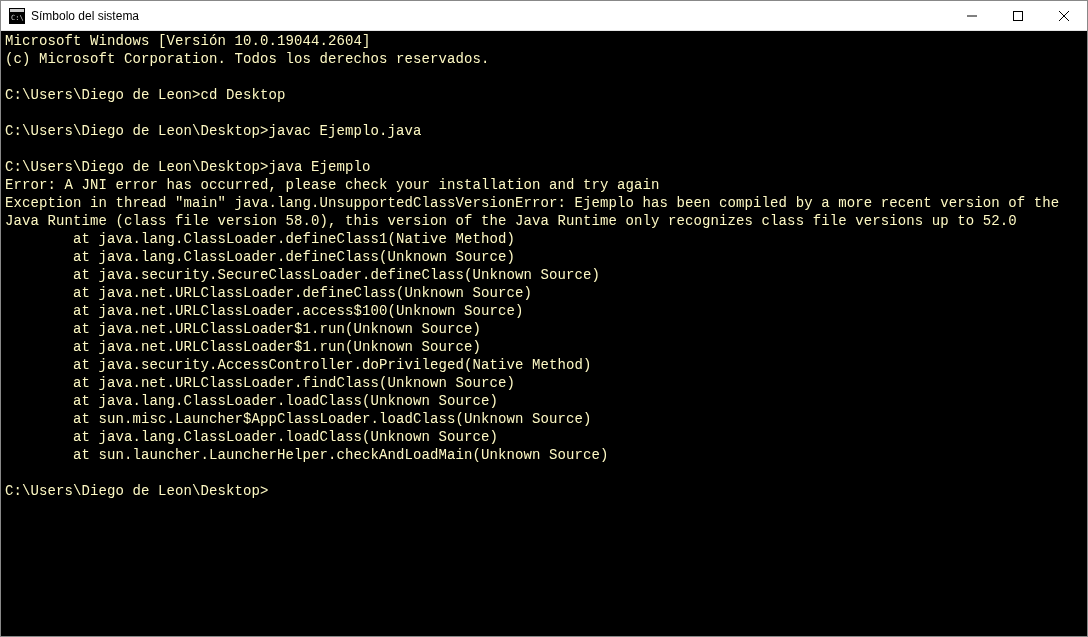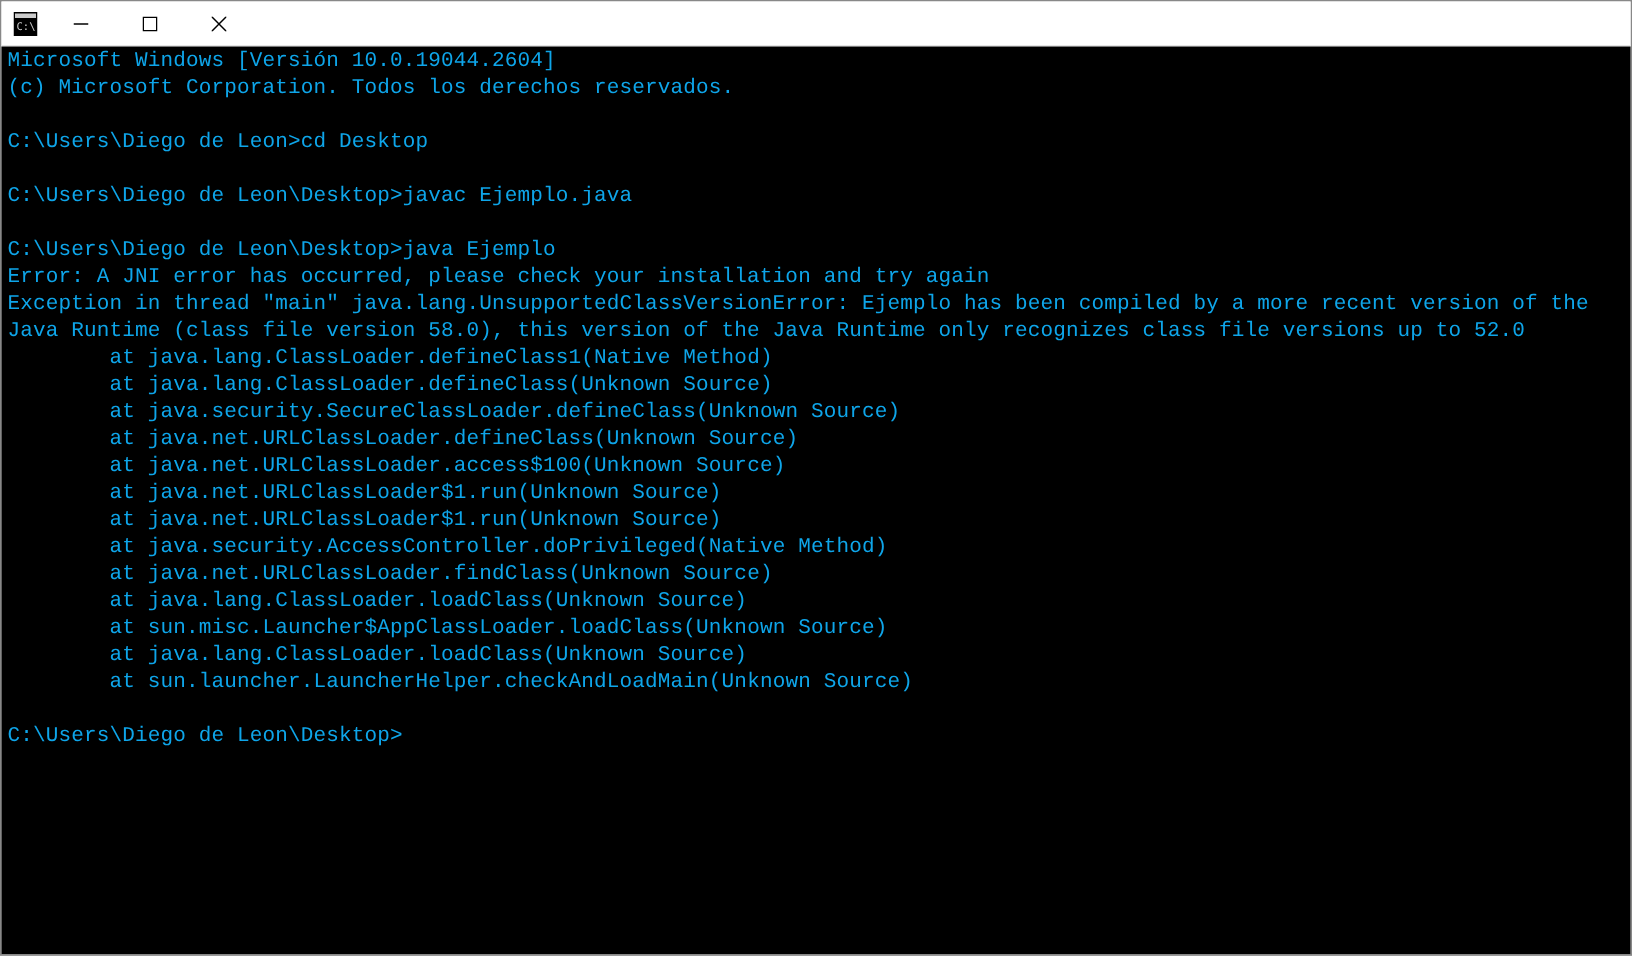--- a/index.html
+++ b/index.html
@@ -4,35 +4,36 @@
   <style>
     * { margin: 0; padding: 0; box-sizing: border-box; }
     body { width: 1088px; height: 637px; background: #fff; font-family: 'Segoe UI', Tahoma, sans-serif; overflow: hidden; }
     .window { width: 1088px; height: 637px; border: 1px solid #888; display: flex; flex-direction: column; background: #fff; }
     .titlebar { height: 30px; background: #fff; display: flex; align-items: center; border-bottom: 1px solid #e5e5e5; user-select: none; }
     .titlebar-icon { width: 16px; height: 16px; margin: 0 6px 0 8px; display: inline-flex; align-items: center; justify-content: center; }
     .titlebar-title { font-size: 12px; color: #000; flex: 1; }
     .titlebar-controls { display: flex; height: 100%; }
     .titlebar-btn { width: 46px; height: 100%; display: flex; align-items: center; justify-content: center; cursor: pointer; }
     .titlebar-btn svg { width: 10px; height: 10px; }
-    .terminal { flex: 1; background: #000; color: #0ea5e9; font-family: Consolas, 'Courier New', monospace; font-size: 14px; line-height: 18px; padding: 1px 4px 4px 4px; white-space: pre-wrap; overflow: hidden; letter-spacing: 0.1px; }
+    .terminal { flex: 1; background: #000; color: #fef9c3; font-family: Consolas, 'Courier New', monospace; font-size: 14px; line-height: 18px; padding: 1px 4px 4px 4px; white-space: pre-wrap; overflow: hidden; letter-spacing: 0.1px; }
   </style>
 </head>
 <body>
 
 <div class="window">
 
   <div class="titlebar">
     <span class="titlebar-icon">
       <svg viewBox="0 0 16 16">
           <rect x="0" y="0" width="16" height="16" fill="#000"></rect>
           <rect x="1" y="1" width="14" height="3" fill="#ccc"></rect>
           <text x="2" y="12" font-size="7" fill="#ccc" font-family="monospace">C:\</text>
         </svg>
     </span>
+    <span class="titlebar-title">Símbolo del sistema</span>
     <div class="titlebar-controls">
       <div class="titlebar-btn">
         <svg viewBox="0 0 10 10">
             <line x1="0" y1="5" x2="10" y2="5" stroke="#000" stroke-width="1"></line>
           </svg>
       </div>
       <div class="titlebar-btn">
         <svg viewBox="0 0 10 10">
             <rect x="0.5" y="0.5" width="9" height="9" fill="none" stroke="#000" stroke-width="1"></rect>
           </svg>

